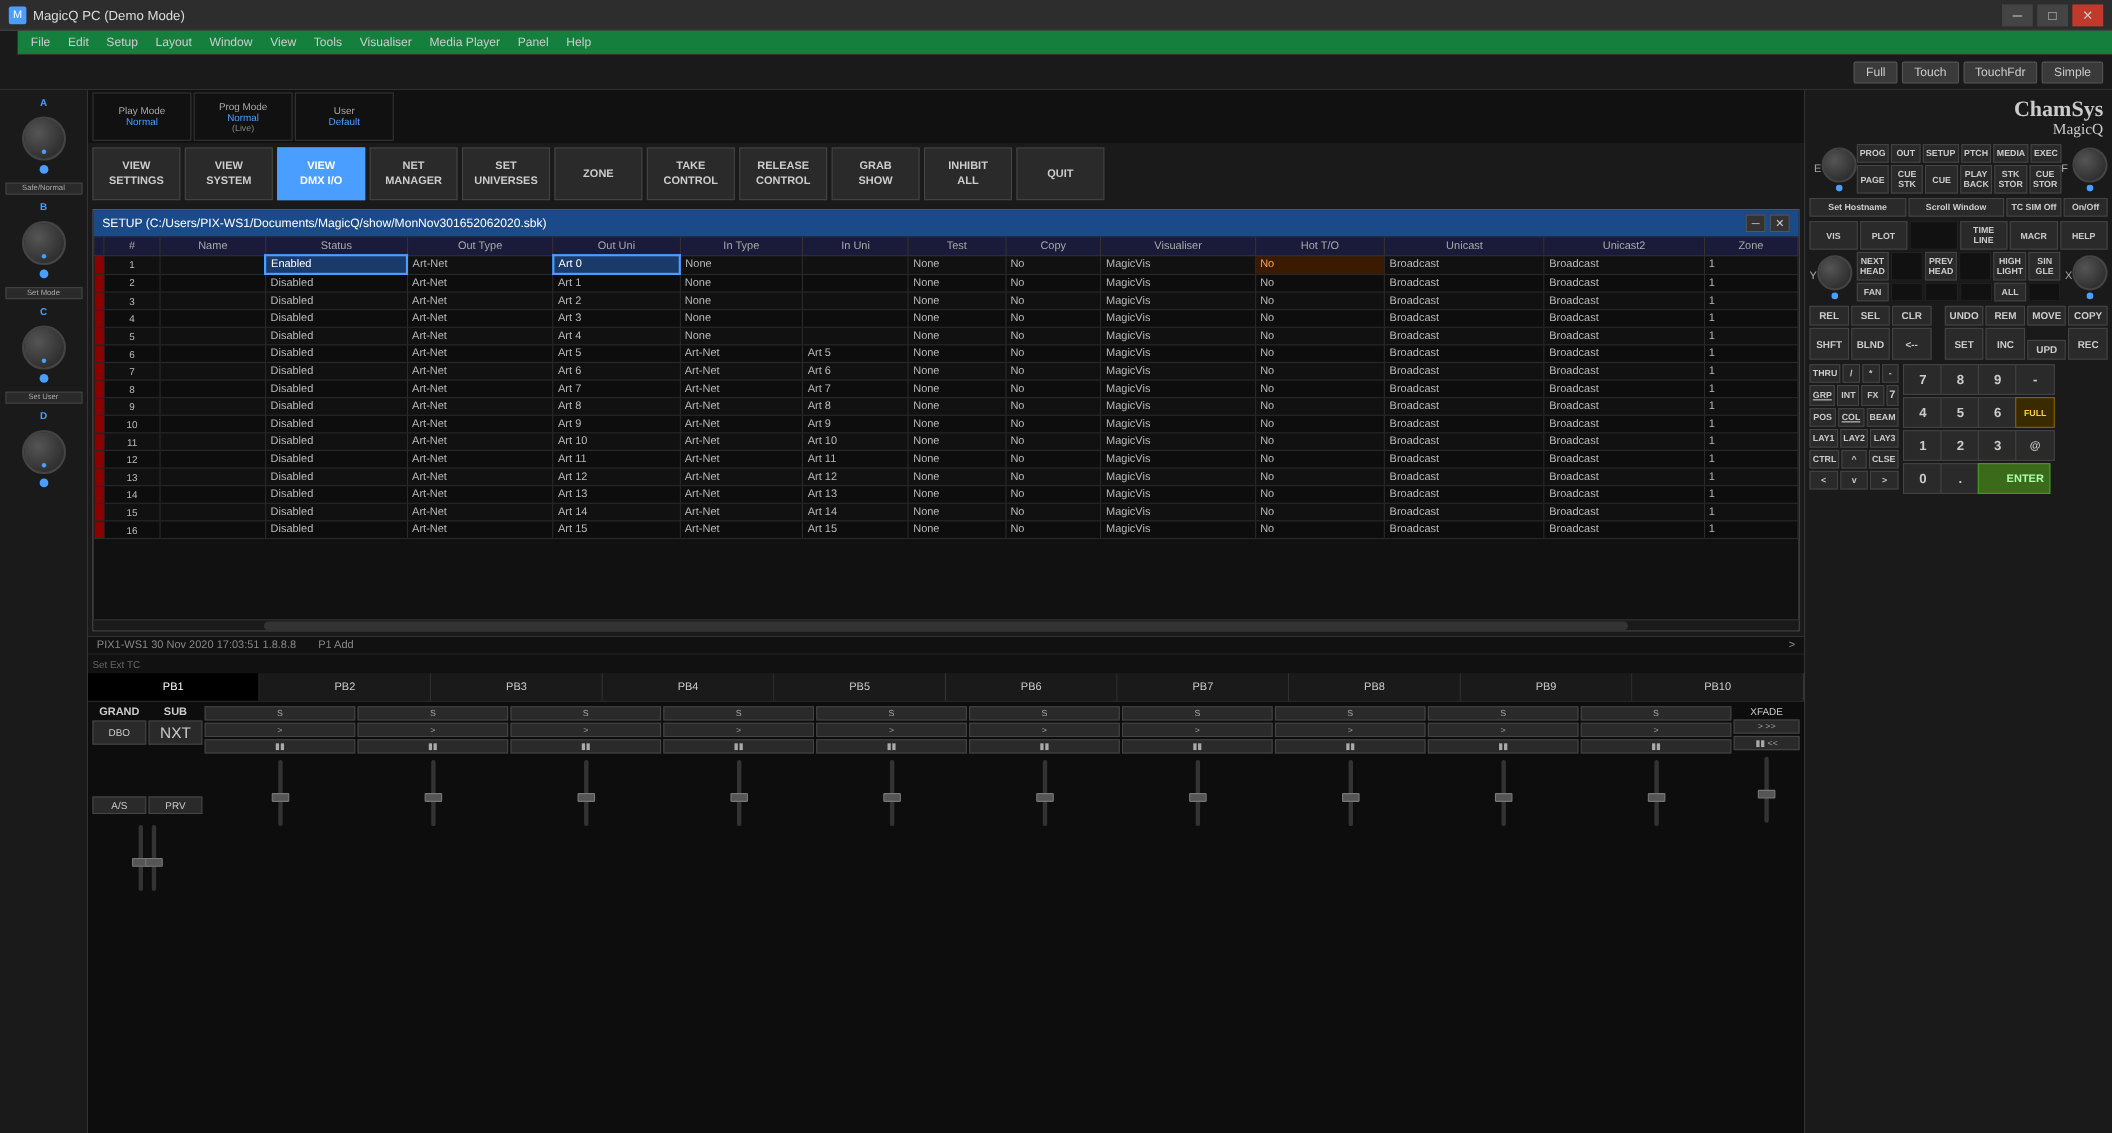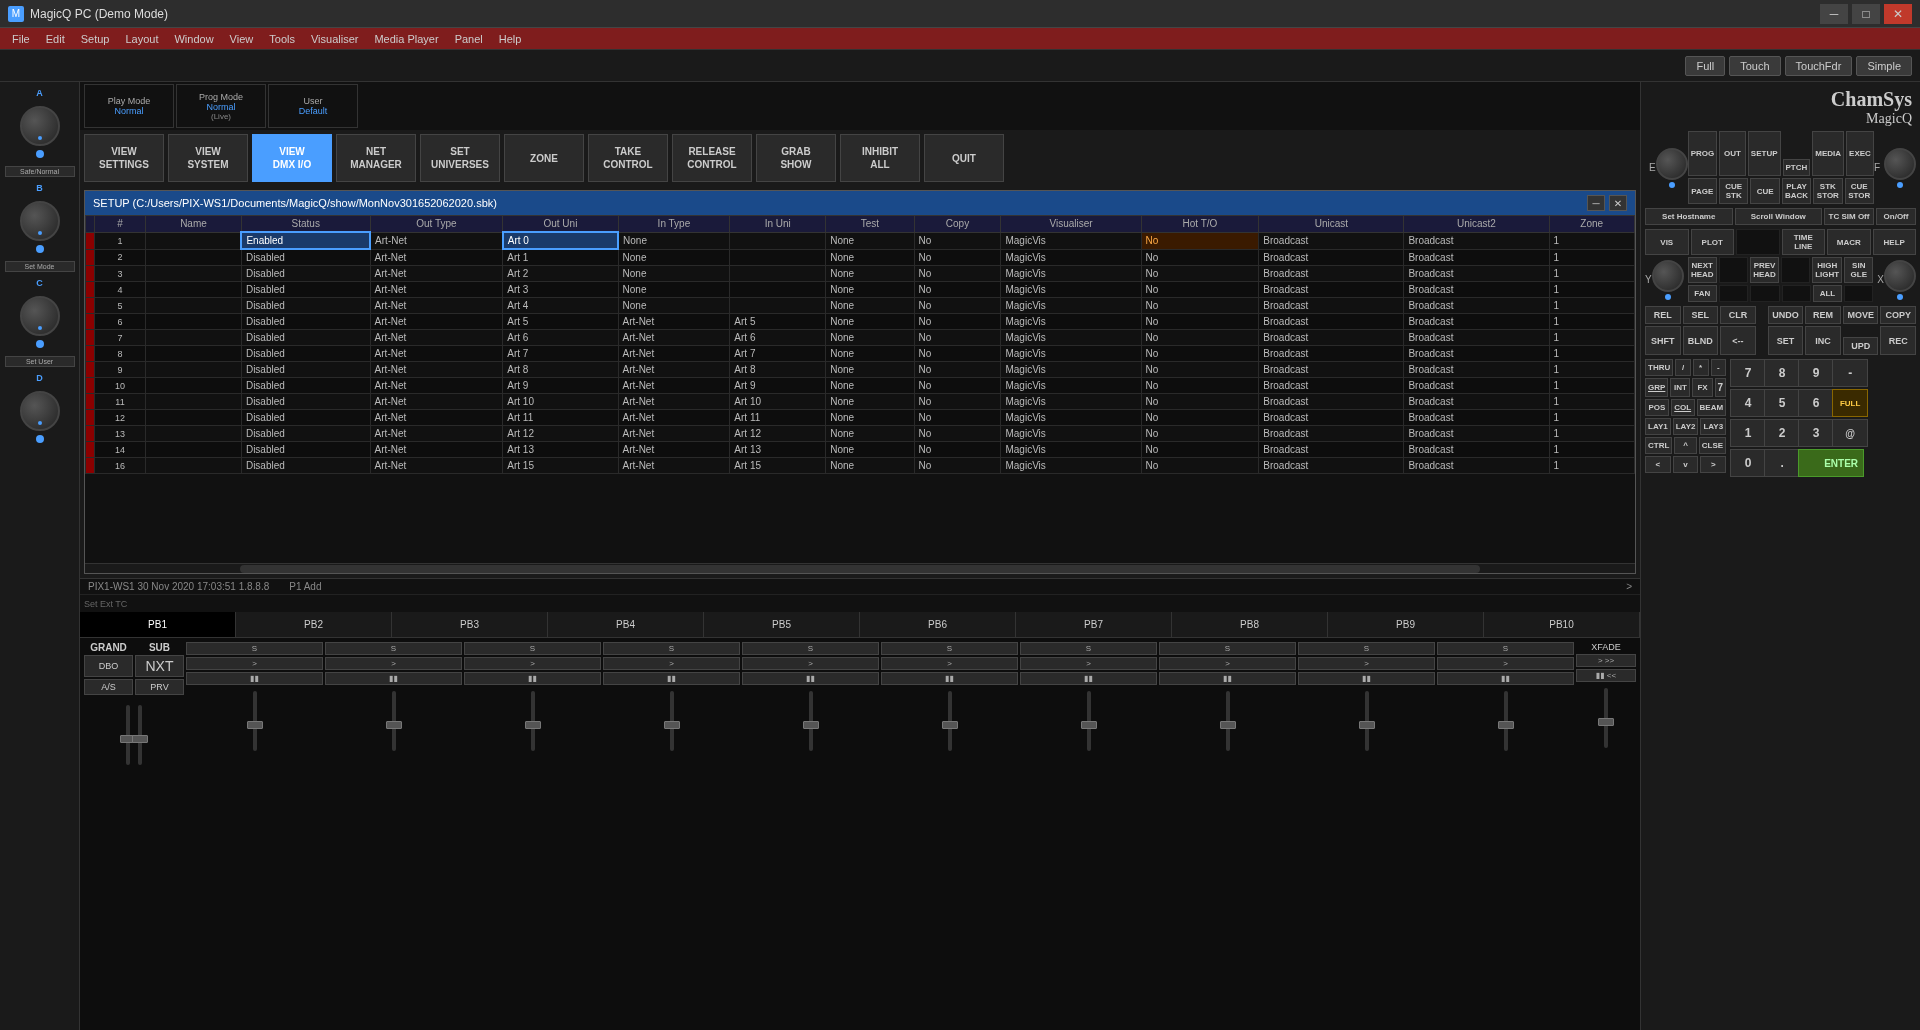--- a/index.html
+++ b/index.html
@@ -21,26 +21,27 @@
       padding: 0 8px;
       border-bottom: 1px solid #444;
     }
     #titlebar .icon { width: 16px; height: 16px; background: #4a9eff; border-radius: 2px; margin-right: 6px; display: inline-block; font-size: 10px; color: white; text-align: center; line-height: 16px; }
     #titlebar .title { flex: 1; font-size: 12px; color: #ddd; }
     #titlebar .win-btns { display: flex; gap: 4px; }
     #titlebar .win-btn { width: 28px; height: 20px; background: #444; border: none; color: #ccc; cursor: pointer; font-size: 12px; display: flex; align-items: center; justify-content: center; }
     #titlebar .win-btn.close { background: #c0392b; }
     
     #menubar {
-      background: #7f1d1d;
+      background: #15803d;
       height: 22px;
       display: flex;
       align-items: center;
       padding: 0 4px;
       border-bottom: 1px solid #333;
+      margin-left: 16px;
     }
     #menubar .menu-item { padding: 2px 8px; color: #ccc; font-size: 11px; cursor: pointer; }
     
     #toolbar {
       background: #1a1a1a;
       height: 32px;
       display: flex;
       align-items: center;
       justify-content: flex-end;
       padding: 0 8px;
@@ -607,20 +608,37 @@
       <td>None</td>
       <td>No</td>
       <td>MagicVis</td>
       <td class="">No</td>
       <td>Broadcast</td>
       <td>Broadcast</td>
       <td>1</td>
     </tr>
                 <tr>
       <td class="row-red"></td>
+      <td class="row-num">15</td>
+      <td></td>
+      <td class="disabled-cell">Disabled</td>
+      <td>Art-Net</td>
+      <td class="">Art 14</td>
+      <td>Art-Net</td>
+      <td>Art 14</td>
+      <td>None</td>
+      <td>No</td>
+      <td>MagicVis</td>
+      <td class="">No</td>
+      <td>Broadcast</td>
+      <td>Broadcast</td>
+      <td>1</td>
+    </tr>
+                <tr>
+      <td class="row-red"></td>
       <td class="row-num">16</td>
       <td></td>
       <td class="disabled-cell">Disabled</td>
       <td>Art-Net</td>
       <td class="">Art 15</td>
       <td>Art-Net</td>
       <td>Art 15</td>
       <td>None</td>
       <td>No</td>
       <td>MagicVis</td>
@@ -665,21 +683,21 @@
 
       <div style="display:flex;flex-direction:column;gap:2px;width:100px;">
         <div style="display:flex;gap:2px;">
           <div style="flex:1;text-align:center;font-size:10px;color:#ccc;font-weight:bold;">GRAND</div>
           <div style="flex:1;text-align:center;font-size:10px;color:#ccc;font-weight:bold;">SUB</div>
         </div>
         <div style="display:flex;gap:2px;">
           <button class="big-btn" style="flex:1;font-size:9px;">DBO</button>
           <button class="big-btn" style="flex:1;font-size:14px;">NXT</button>
         </div>
-        <div style="display:flex;gap:2px;">
+        <div style="display:flex;gap:2px;margin-top:45px;">
           <button class="big-btn" style="flex:1;font-size:9px;">A/S</button>
           <button class="big-btn" style="flex:1;font-size:9px;">PRV</button>
         </div>
         <div style="display:flex;gap:8px;justify-content:center;margin-top:4px;">
           <div class="fader-track">
               <div class="fader-handle"></div>
             </div>
           <div class="fader-track">
               <div class="fader-handle"></div>
             </div>
@@ -793,21 +811,21 @@
       <div style="display:flex;flex-direction:column;align-items:center;gap:2px;">
         <div class="r-knob"></div>
         <div class="r-led"></div>
       </div>
       <div style="flex:1;">
 
         <div style="display:flex;gap:2px;margin-bottom:2px;">
           <button class="r-btn" style="font-size:8px;">PROG</button>
           <button class="r-btn" style="font-size:8px;">OUT</button>
           <button class="r-btn" style="font-size:8px;">SETUP</button>
-          <button class="r-btn" style="font-size:8px;margin-top:28px;">PTCH</button>
+          <button class="r-btn" style="font-size:8px;">PTCH</button>
           <button class="r-btn" style="font-size:8px;">MEDIA</button>
           <button class="r-btn" style="font-size:8px;">EXEC</button>
         </div>
         <div style="display:flex;gap:2px;">
           <button class="r-btn" style="font-size:8px;">PAGE</button>
           <button class="r-btn" style="font-size:8px;">CUE STK</button>
           <button class="r-btn" style="font-size:8px;">CUE</button>
           <button class="r-btn" style="font-size:8px;">PLAY BACK</button>
           <button class="r-btn" style="font-size:8px;">STK STOR</button>
           <button class="r-btn" style="font-size:8px;">CUE STOR</button>

